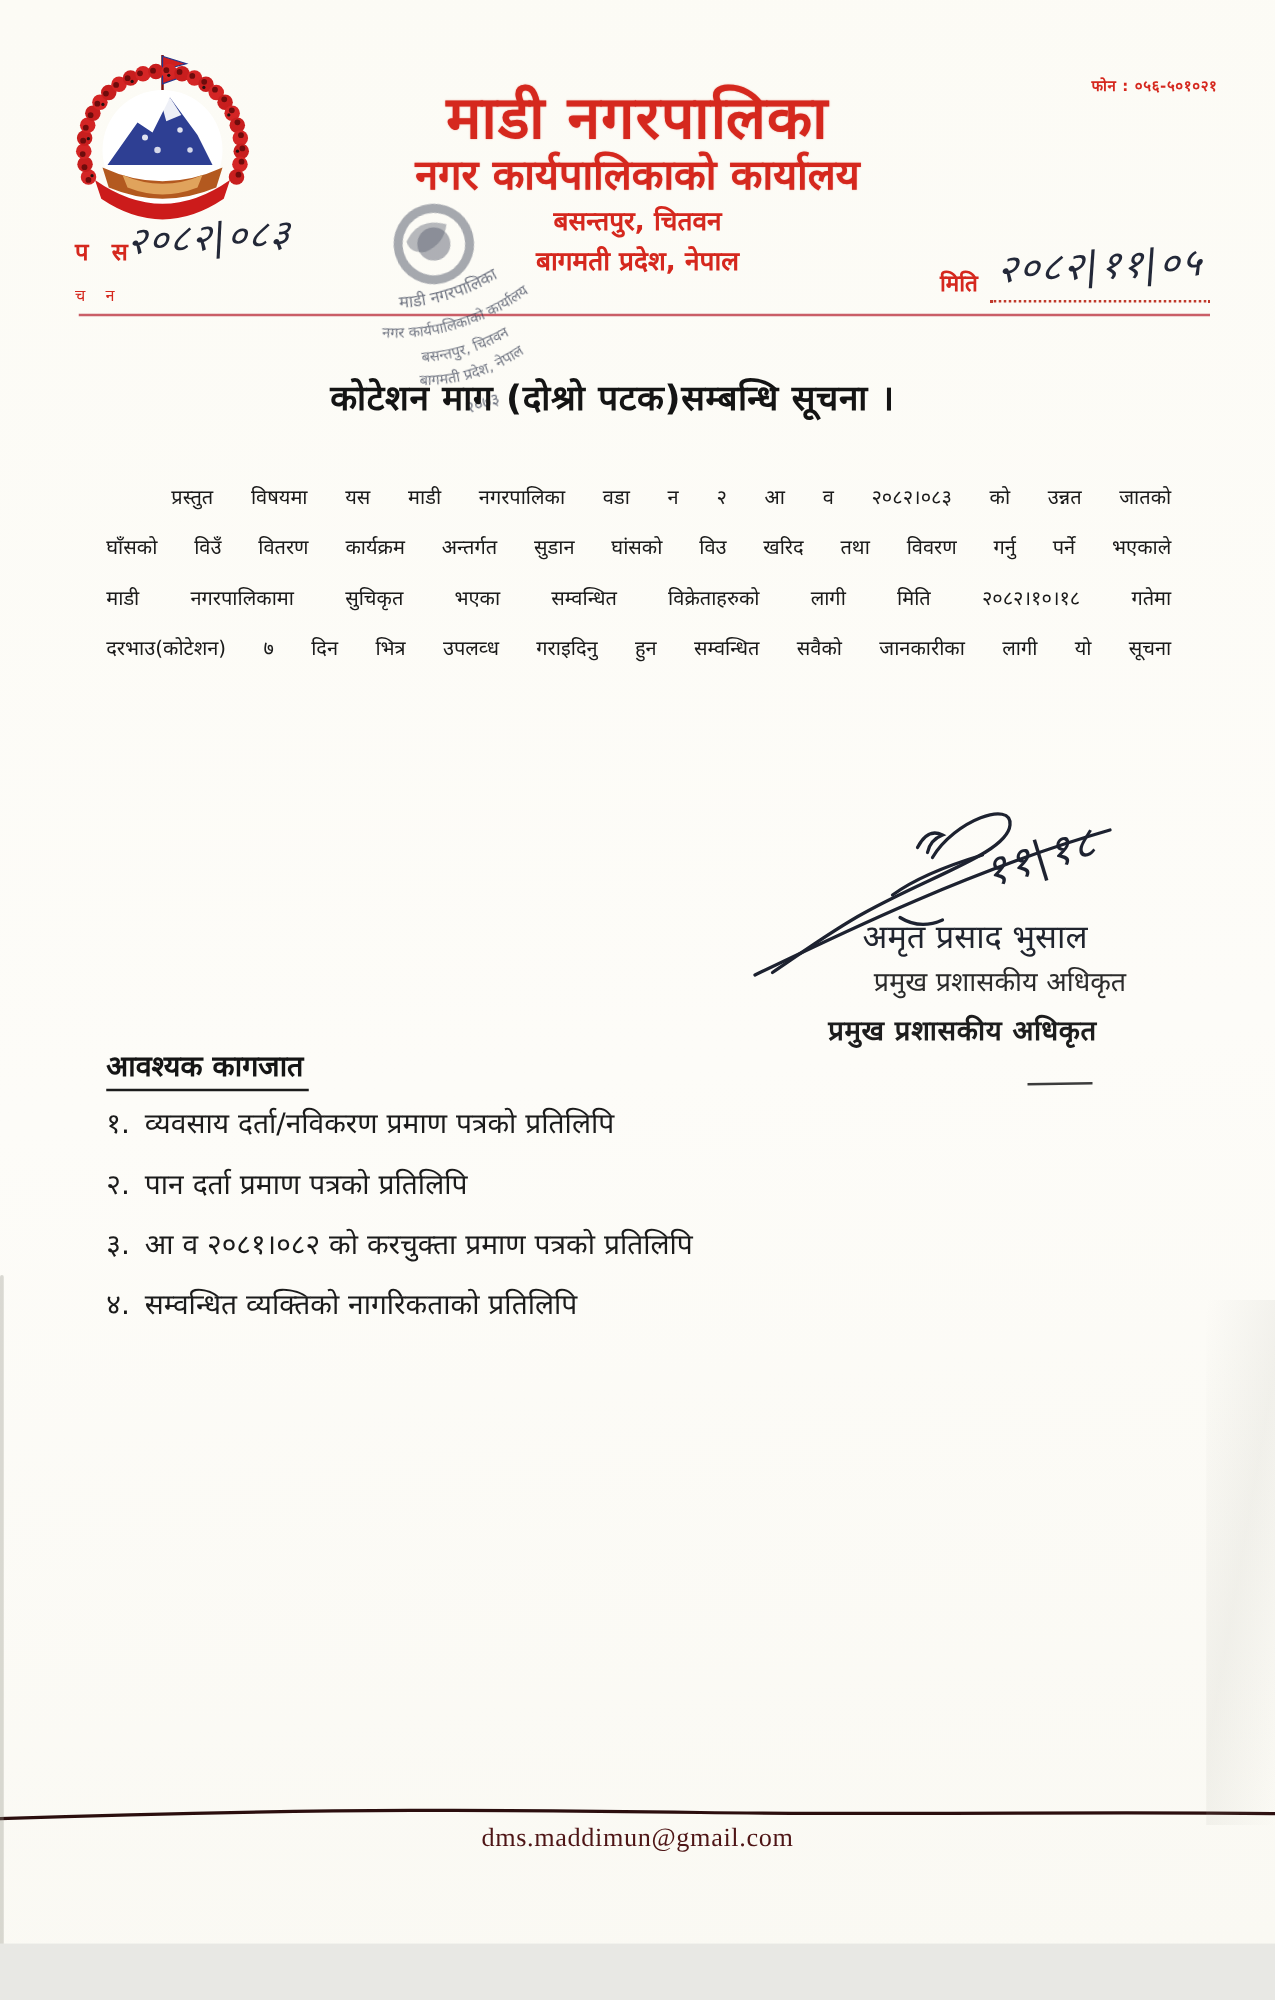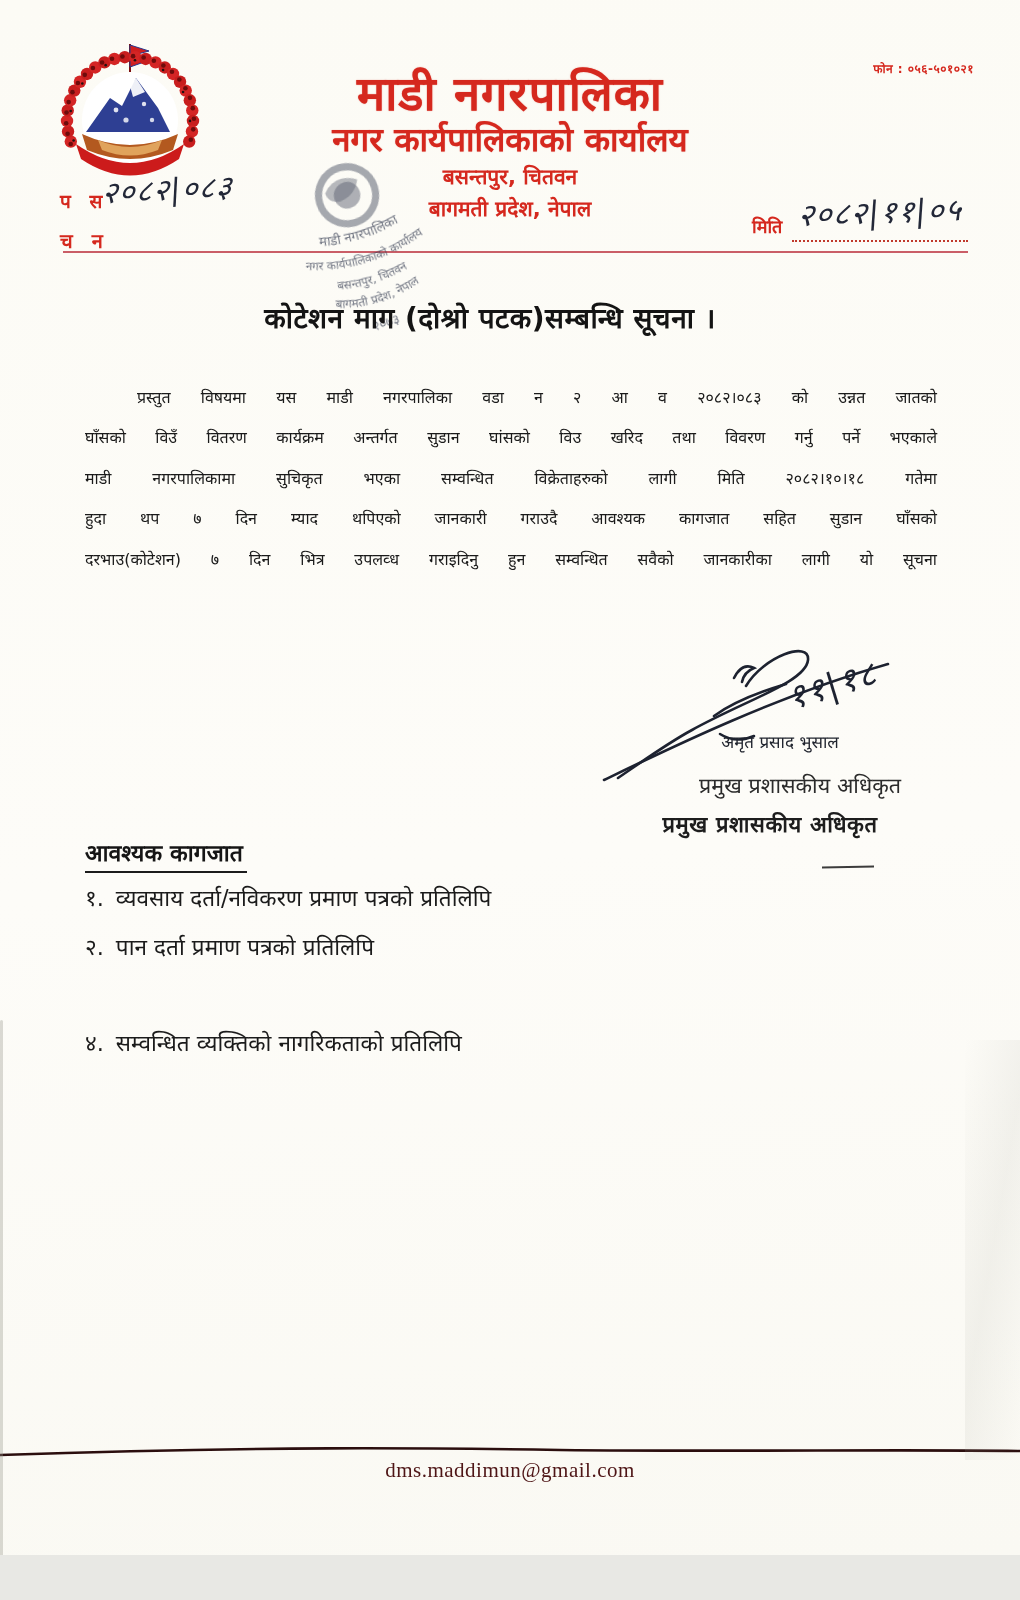--- a/index.html
+++ b/index.html
@@ -20,40 +20,40 @@
   .org-name{left:225px;top:60px;width:570px;text-align:center;
     font-size:47px;font-weight:700;letter-spacing:1px;
     text-shadow:0 0 1.2px rgba(213,40,30,.55);}
   .office-name{left:225px;top:116px;width:570px;text-align:center;
     font-size:33px;font-weight:700;text-shadow:0 0 1px rgba(213,40,30,.5);}
   .addr1{left:250px;top:162px;width:520px;text-align:center;font-size:21px;font-weight:700;}
   .addr2{left:250px;top:194px;width:520px;text-align:center;font-size:21px;font-weight:700;}
   .phone{top:60px;right:46px;font-size:12px;font-weight:700;letter-spacing:.5px;}
   .ref-label{left:60px;top:188px;font-size:19px;font-weight:700;letter-spacing:6px;}
   .ref-value{left:102px;top:168px;font-size:30px;transform:rotate(-3deg) skewX(-6deg);}
-  .cha-label{left:60px;top:227px;font-size:20px;font-weight:700;letter-spacing:6px;}
+  .cha-label{left:60px;top:227px;font-size:13px;font-weight:400;letter-spacing:6px;}
   .date-label{left:752px;top:214px;font-size:18px;font-weight:700;}
   .date-value{left:798px;top:190px;font-size:31px;transform:rotate(-2deg) skewX(-6deg);}
   .date-dots{left:792px;top:216px;width:176px;height:24px;
     border-bottom:2px dotted #c0392b;}
   .red-rule{left:63px;top:251px;width:905px;height:2px;background:#c44d58;opacity:.9;}
   
   .stamp{left:260px;top:140px;width:204px;height:208px;
     transform:rotate(-13deg);opacity:.82;filter:blur(.4px);}
   
   .subject{left:0;top:298px;width:980px;text-align:center;
     font-size:28px;font-weight:700;color:#141414;letter-spacing:.5px;}
   .body-block{left:85px;top:378px;width:852px;font-size:16px;color:#1a1a1a;}
   .bline{display:block;height:40.4px;line-height:40.4px;
     text-align:justify;text-align-last:justify;white-space:normal;overflow:visible;}
   .bline.first{text-indent:52px;}
   .bline.last{text-align-last:left;}
   
   .sig-svg{left:596px;top:638px;width:304px;height:152px;}
-  .sig-name{left:650px;top:730px;width:260px;text-align:center;font-size:17px;color:#20242e;}
+  .sig-name{left:650px;top:730px;width:260px;text-align:center;font-size:26px;color:#20242e;}
   .sig-desig1{left:640px;top:770px;width:320px;text-align:center;font-size:21.5px;color:#2b2b2b;}
   .sig-desig2{left:620px;top:808px;width:300px;text-align:center;
     font-size:22px;font-weight:700;color:#1d1d1d;letter-spacing:.5px;}
   .sig-dash{left:822px;top:866px;width:52px;height:2px;background:#3c3c3c;transform:rotate(-1deg);}
   
   .docs-heading{left:85px;top:836px;font-size:23px;font-weight:700;color:#151515;
     border-bottom:2.5px solid #1c1c1c;padding:0 4px 3px 0;}
   .doc-item{left:85px;width:760px;font-size:22.5px;color:#1b1b1b;}
   .doc-item .num{margin-right:12px;}
   .di0{top:882px;} .di1{top:931px;} .di2{top:979px;} .di3{top:1027px;}
@@ -196,21 +196,20 @@
       <text x="100" y="185" font-size="13" text-anchor="middle" opacity=".9">२०७३</text>
     </g>
   </svg>
 
   <div class="abs subject">कोटेशन माग (दोश्रो पटक)सम्बन्धि सूचना ।</div>
 
   <div class="abs body-block">
     <span class="bline first">प्रस्तुत विषयमा यस माडी नगरपालिका वडा न २ आ व २०८२।०८३ को उन्नत जातको</span>
     <span class="bline">घाँसको विउँ वितरण कार्यक्रम अन्तर्गत सुडान घांसको विउ खरिद तथा विवरण गर्नु पर्ने भएकाले</span>
     <span class="bline">माडी नगरपालिकामा सुचिकृत भएका सम्वन्धित विक्रेताहरुको लागी मिति २०८२।१०।१८ गतेमा</span>
-    <span class="bline">हुदा थप ७ दिन म्याद थपिएको जानकारी गराउदै आवश्यक कागजात सहित सुडान घाँसको</span>
     <span class="bline">दरभाउ(कोटेशन) ७ दिन भित्र उपलव्ध गराइदिनु हुन सम्वन्धित सवैको जानकारीका लागी यो सूचना</span>
   </div>
 
   <svg class="abs sig-svg" viewBox="0 0 304 152">
     <g fill="none" stroke="#1d2230" stroke-width="2.6" stroke-linecap="round">
       <path d="M8,142 C70,112 180,58 292,26"></path>
       <path d="M150,48 C168,18 214,2 212,22 C210,44 150,62 96,92 C70,106 40,128 22,140"></path>
       <path d="M118,78 C140,62 170,52 190,46"></path>
       <path d="M138,40 q8,-16 20,-10 q-10,4 -12,14"></path>
       <path d="M124,96 q16,10 34,2"></path>
@@ -223,20 +222,23 @@
   <div class="abs sig-dash"></div>
 
   <div class="abs docs-heading">आवश्यक कागजात</div>
 
   <div class="abs doc-item di0">
     <span class="num">१.</span><span>व्यवसाय दर्ता/नविकरण प्रमाण पत्रको प्रतिलिपि</span>
   </div>
   <div class="abs doc-item di1">
     <span class="num">२.</span><span>पान दर्ता प्रमाण पत्रको प्रतिलिपि</span>
   </div>
+  <div class="abs doc-item di2">
+    <span class="num">३.</span><span>आ व २०८१।०८२ को करचुक्ता प्रमाण पत्रको प्रतिलिपि</span>
+  </div>
   <div class="abs doc-item di3">
     <span class="num">४.</span><span>सम्वन्धित व्यक्तिको नागरिकताको प्रतिलिपि</span>
   </div>
 
   <svg class="abs footer-line" viewBox="0 0 1020 14" preserveAspectRatio="none">
     <path d="M0,11 C 260,2 430,4 560,6 C 740,8 900,5 1020,7" fill="none" stroke="#2b0e0e" stroke-width="2.6"></path>
   </svg>
   <div class="abs footer-email">dms.maddimun@gmail.com</div>
 
   <div class="abs edge-left"></div>

